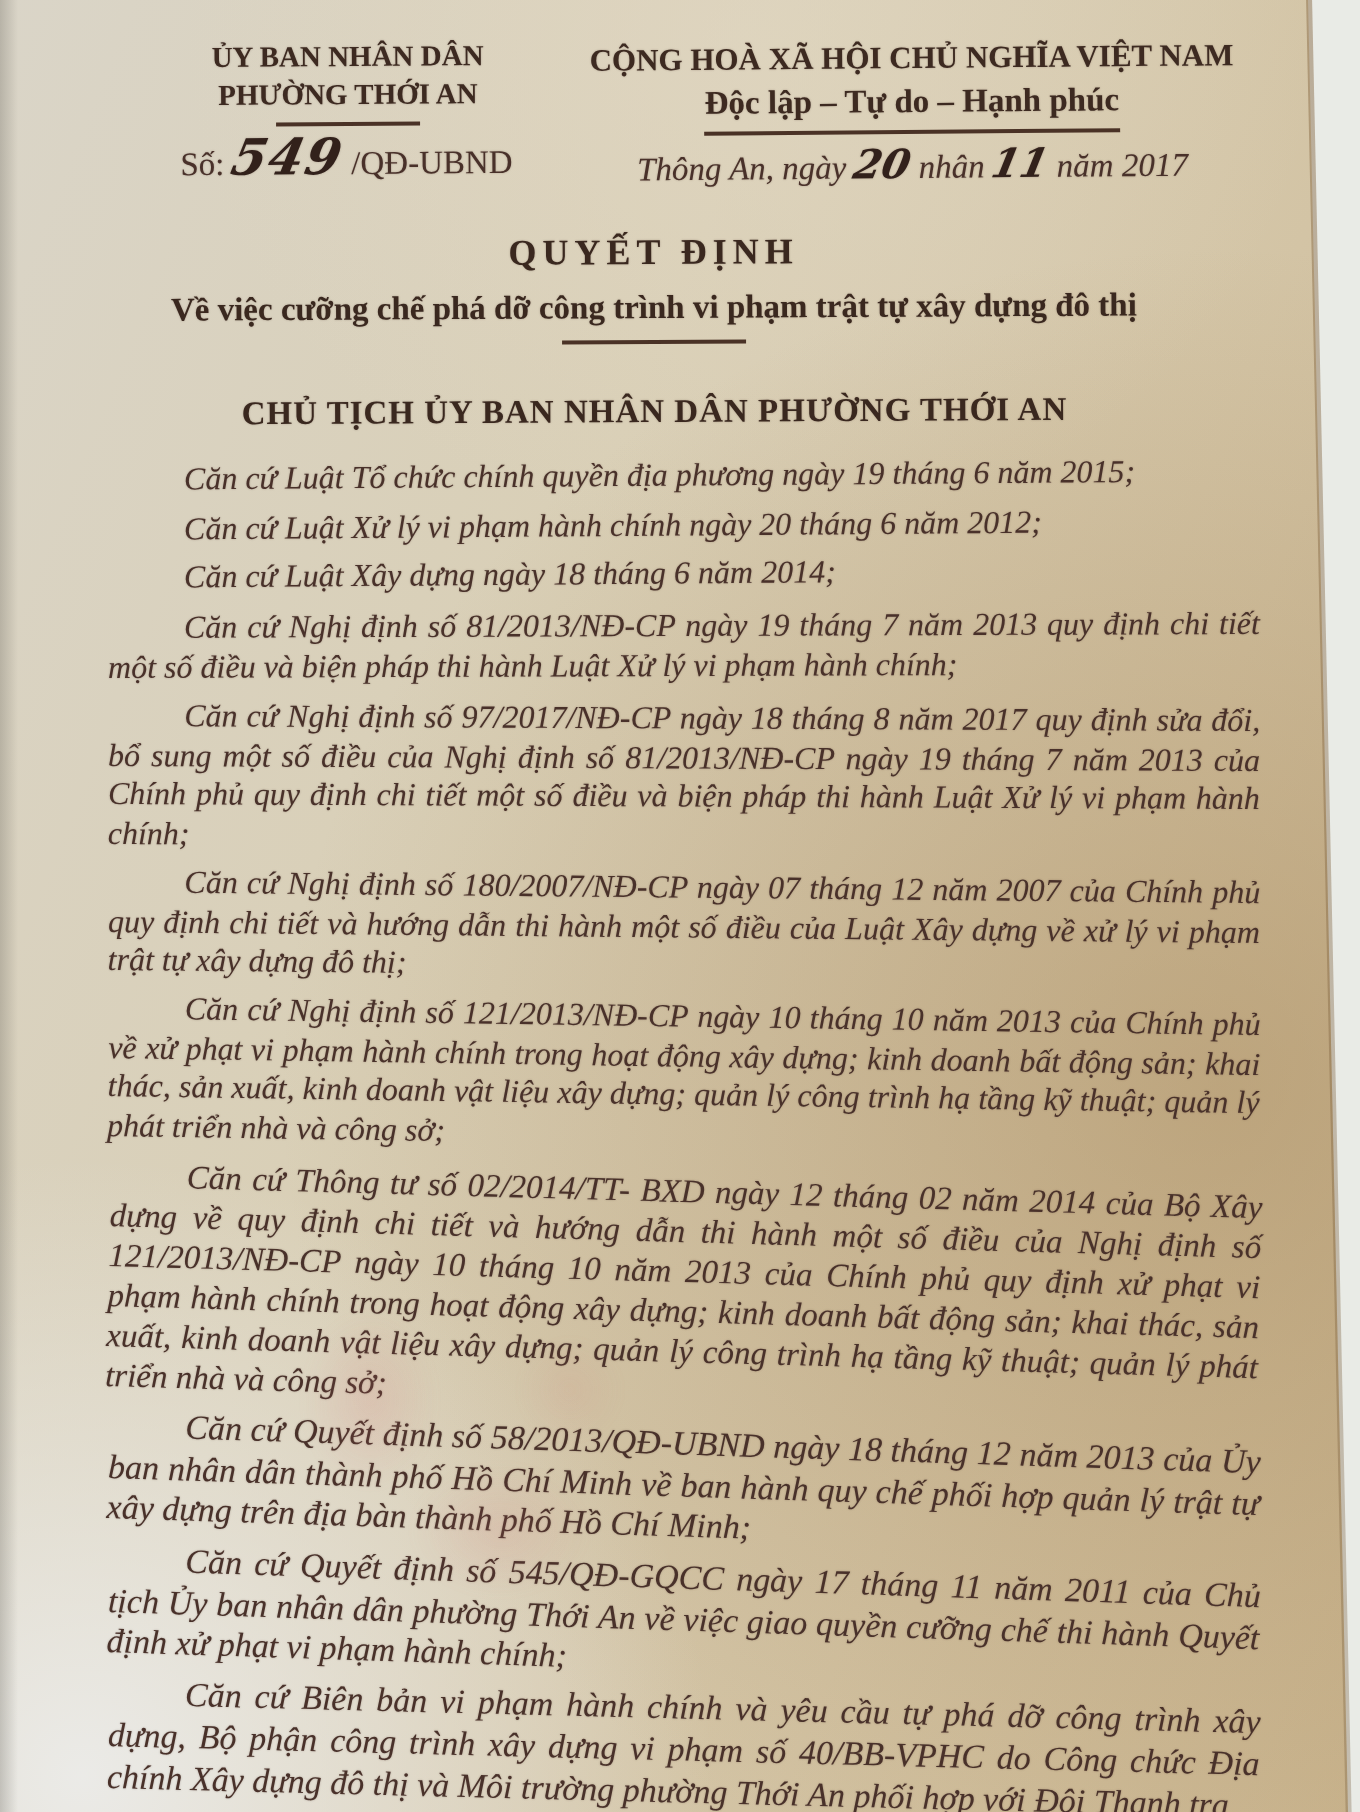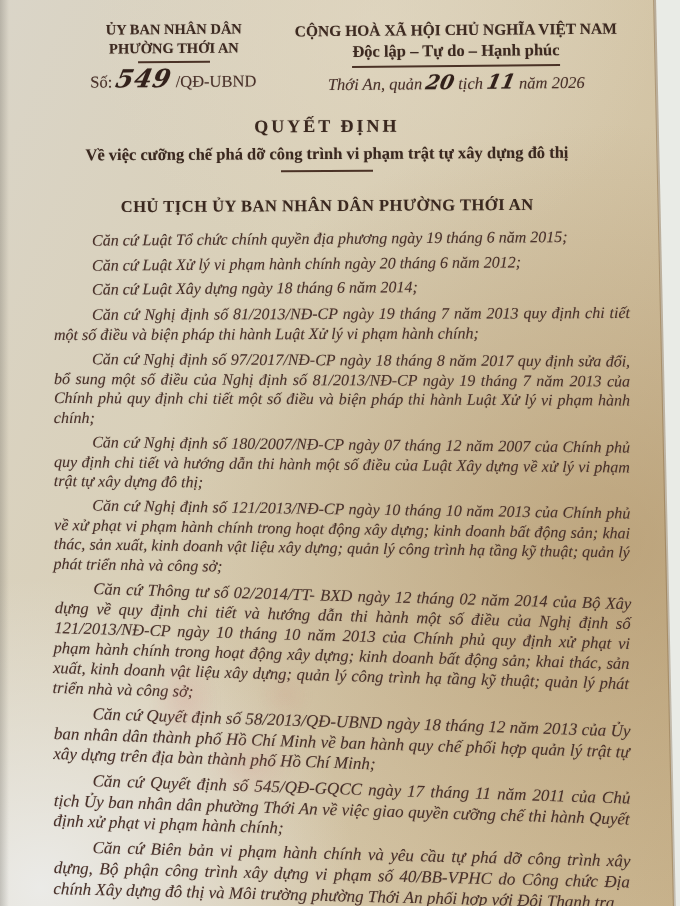--- a/index.html
+++ b/index.html
@@ -96,25 +96,25 @@
             <span>Số:</span>
             <span class="hand hand-no">549</span>
             <span>/QĐ-UBND</span>
           </div>
         </div>
         <div class="hdr-right">
           <div class="l1">CỘNG HOÀ XÃ HỘI CHỦ NGHĨA VIỆT NAM</div>
           <div class="l2">Độc lập – Tự do – Hạnh phúc</div>
           <div class="rule rule-right"></div>
           <div class="date-line">
-            <span>Thới An, quản</span>
+            <span>Thông An, ngày</span>
             <span class="hand hand-date">20</span>
-            <span>tịch</span>
+            <span>nhân</span>
             <span class="hand hand-date">11</span>
-            <span>năm 2026</span>
+            <span>năm 2017</span>
           </div>
         </div>
       </div>
 
       <div class="title-block">
         <div class="title-main">QUYẾT ĐỊNH</div>
         <div class="title-sub">Về việc cưỡng chế phá dỡ công trình vi phạm trật tự xây dựng đô thị</div>
         <div class="rule rule-title"></div>
         <div class="issuer">CHỦ TỊCH ỦY BAN NHÂN DÂN PHƯỜNG THỚI AN</div>
       </div>

